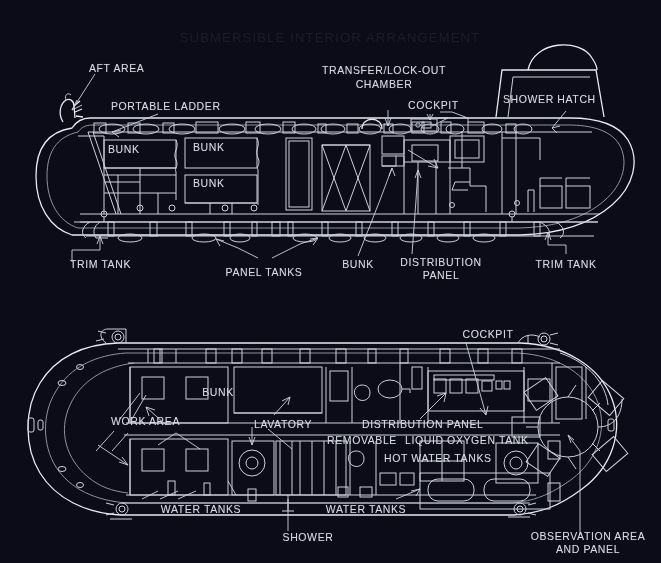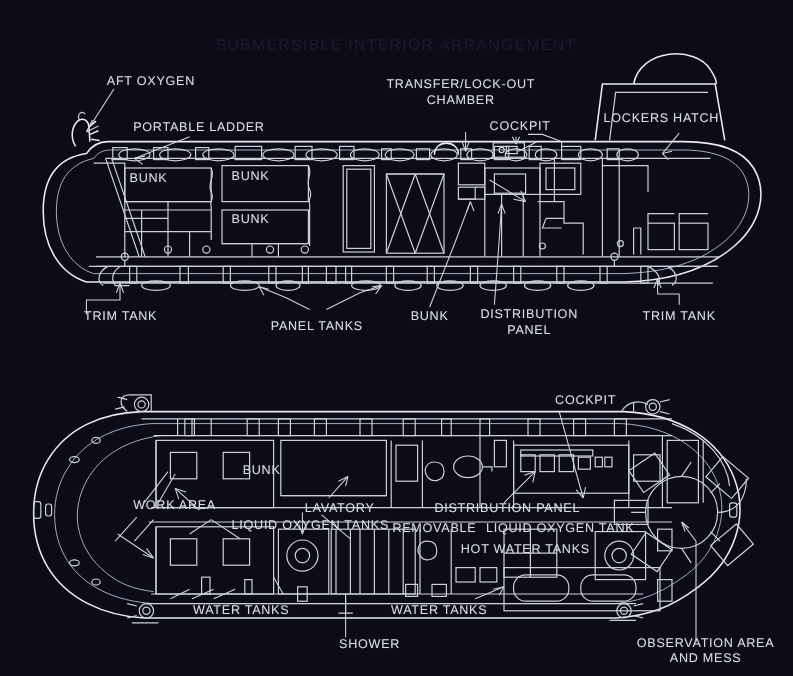--- a/index.html
+++ b/index.html
@@ -446,46 +446,45 @@
       <path d="M396 176 L 420 166"></path>
       <path d="M420 166 L 411 168 M 420 166 L 416 173"></path>
 
       <path d="M288 208 L 288 176"></path>
 
       <path d="M580 212 L 580 128 L 568 112"></path>
       <path d="M568 112 L 571 120 M 568 112 L 574 117"></path>
     </g>
   </svg>
 
-  <div class="lbl" style="left:89px;  top:62px;">AFT OXYGEN</div>
+  <div class="lbl" style="left:89px;  top:62px;">AFT AREA</div>
   <div class="lbl" style="left:111px; top:100px;">PORTABLE LADDER</div>
   <div class="lbl c" style="left:384px; top:64px;">TRANSFER/LOCK-OUT</div>
   <div class="lbl c" style="left:384px; top:78px;">CHAMBER</div>
   <div class="lbl" style="left:408px; top:99px;">COCKPIT</div>
-  <div class="lbl" style="left:503px; top:93px;">LOCKERS HATCH</div>
+  <div class="lbl" style="left:503px; top:93px;">SHOWER HATCH</div>
 
   <div class="lbl" style="left:108px; top:143px;">BUNK</div>
   <div class="lbl" style="left:193px; top:141px;">BUNK</div>
   <div class="lbl" style="left:193px; top:177px;">BUNK</div>
 
   <div class="lbl" style="left:70px;  top:258px;">TRIM TANK</div>
   <div class="lbl c" style="left:264px; top:266px;">PANEL TANKS</div>
   <div class="lbl c" style="left:358px; top:258px;">BUNK</div>
   <div class="lbl c" style="left:441px; top:256px;">DISTRIBUTION</div>
   <div class="lbl c" style="left:441px; top:269px;">PANEL</div>
   <div class="lbl c" style="left:566px; top:258px;">TRIM TANK</div>
 
   <div class="lbl c" style="left:488px; top:328px;">COCKPIT</div>
   <div class="lbl c" style="left:218px; top:386px;">BUNK</div>
   <div class="lbl" style="left:111px; top:415px;">WORK AREA</div>
   <div class="lbl" style="left:254px; top:418px;">LAVATORY</div>
-  <div class="lbl" style="left:193px; top:432px;">LIQUID OXYGEN TANKS</div>
   <div class="lbl" style="left:362px; top:418px;">DISTRIBUTION PANEL</div>
   <div class="lbl" style="left:327px; top:434px;">REMOVABLE</div>
   <div class="lbl" style="left:405px; top:434px;">LIQUID OXYGEN TANK</div>
   <div class="lbl" style="left:384px; top:452px;">HOT WATER TANKS</div>
   <div class="lbl c" style="left:201px; top:503px;">WATER TANKS</div>
   <div class="lbl c" style="left:366px; top:503px;">WATER TANKS</div>
   <div class="lbl c" style="left:308px; top:531px;">SHOWER</div>
   <div class="lbl c" style="left:588px; top:530px;">OBSERVATION AREA</div>
-  <div class="lbl c" style="left:588px; top:543px;">AND MESS</div>
+  <div class="lbl c" style="left:588px; top:543px;">AND PANEL</div>
 
 </div>
 
 </body></html>

